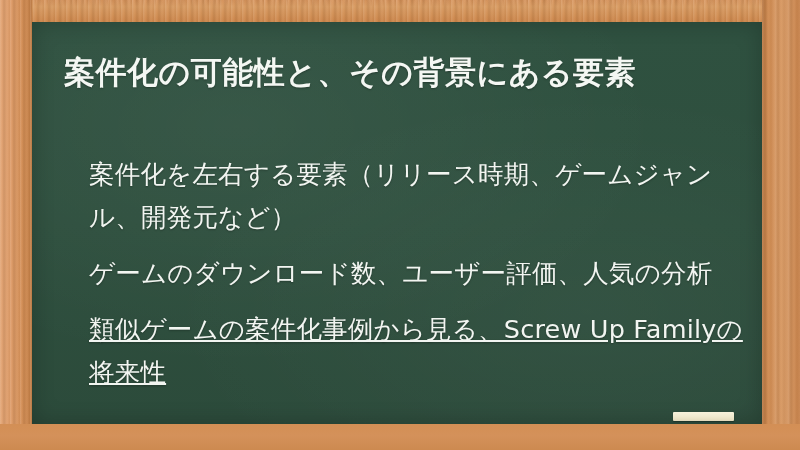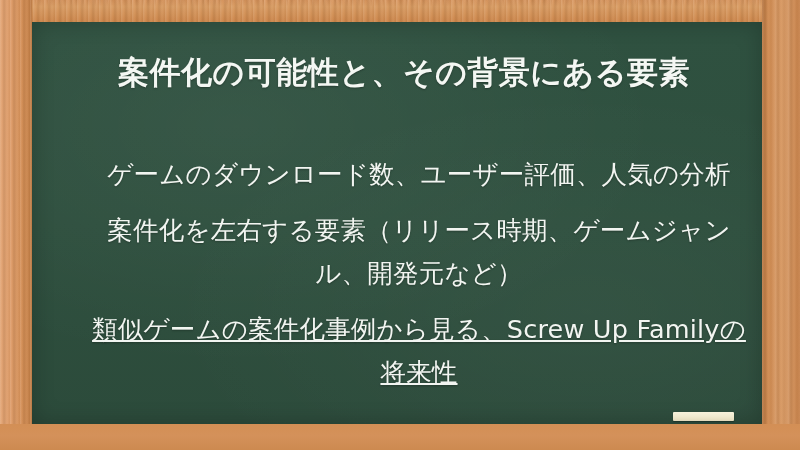--- a/index.html
+++ b/index.html
@@ -6,21 +6,20 @@
     margin: 0;
     padding: 0;
     background: #ffffff;
   }
   #slide {
     position: relative;
     width: 800px;
     height: 450px;
     overflow: hidden;
     font-family: "DejaVu Sans", "Liberation Sans", sans-serif;
-    text-align: center;
   }
 
   
   .frame {
     position: absolute;
     inset: 0;
     background:
       repeating-linear-gradient(
         90deg,
         rgba(255,255,255,0.10) 0px,
@@ -153,22 +152,22 @@
     <div class="frame-left"></div>
     <div class="frame-right"></div>
     <div class="frame-bottom"></div>
   </div>
 
   <div class="board">
 
     <h1 class="title">案件化の可能性と、その背景にある要素</h1>
 
     <ul class="bullets">
+      <li class="bullet">案件化を左右する要素（リリース時期、ゲームジャンル、開発元など）</li>
       <li class="bullet">ゲームのダウンロード数、ユーザー評価、人気の分析</li>
-      <li class="bullet">案件化を左右する要素（リリース時期、ゲームジャンル、開発元など）</li>
       <li class="bullet">類似ゲームの案件化事例から見る、Screw Up Familyの将来性</li>
     </ul>
 
     <div class="chalk"></div>
 
   </div>
 
 </div>
 
 </body></html>

